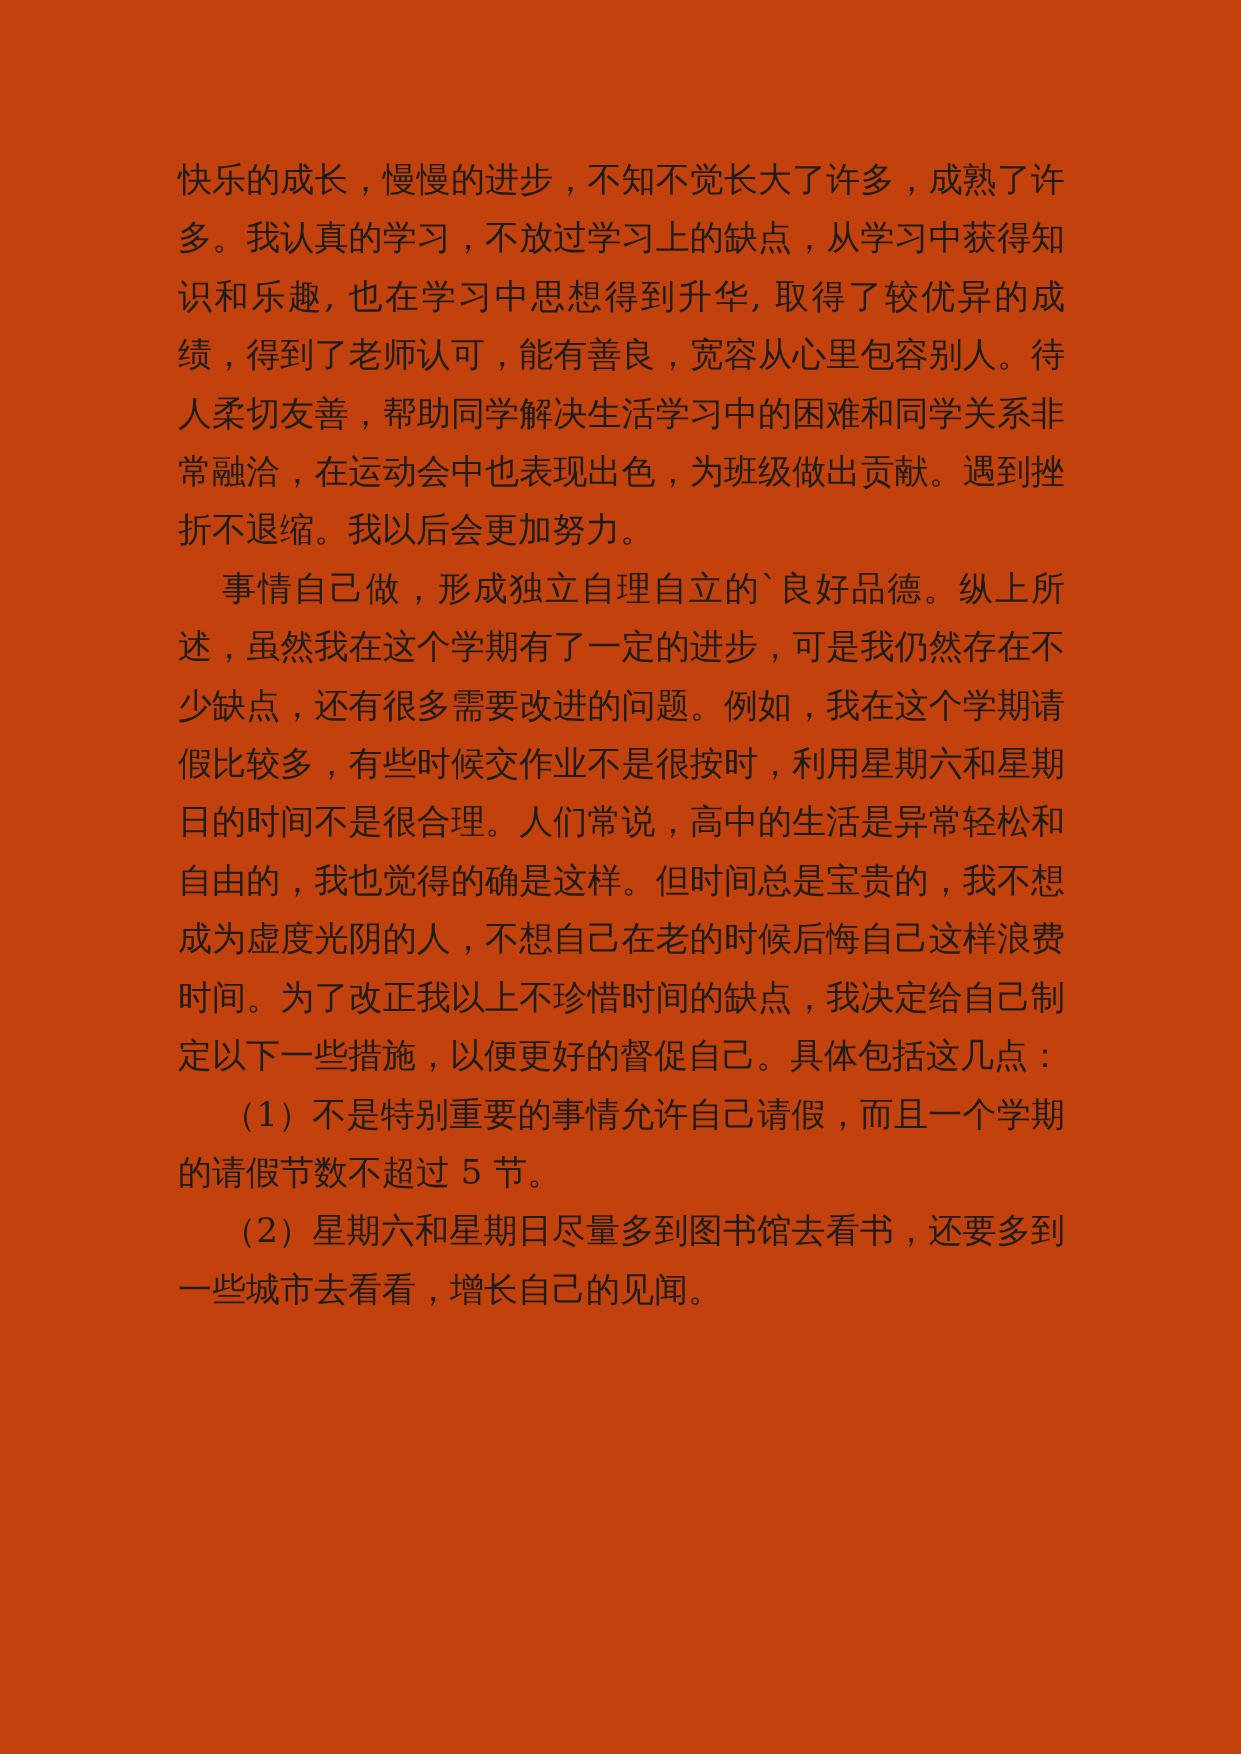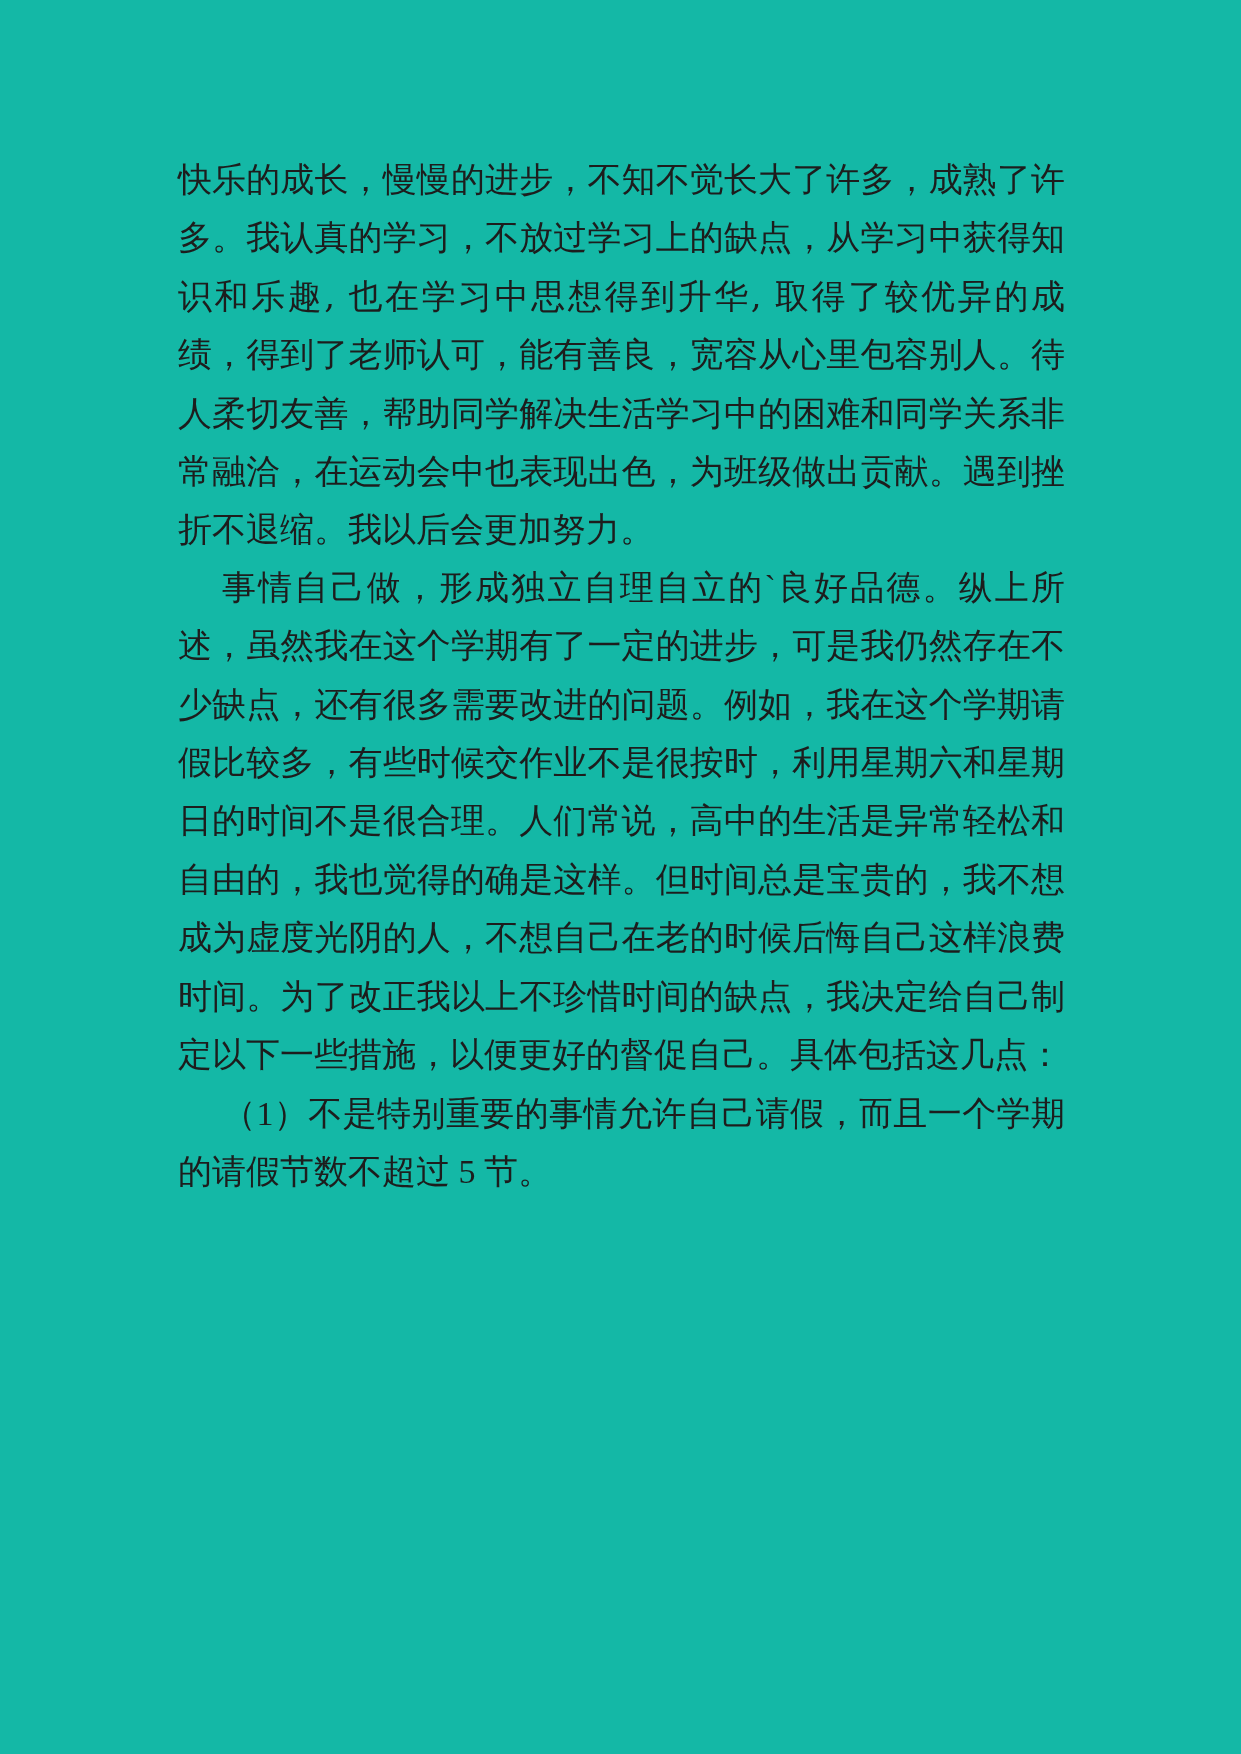--- a/index.html
+++ b/index.html
@@ -4,21 +4,21 @@
 <style>
   html, body {
     margin: 0;
     padding: 0;
     background: #ffffff;
   }
   .page {
     position: relative;
     width: 1241px;
     height: 1754px;
-    background: #14b8a6;
+    background: #c2410c;
     overflow: hidden;
   }
   .doc-content {
     position: absolute;
     left: 178px;
     top: 150px;
     width: 887px;
     font-family: "DejaVu Serif", "Liberation Serif", serif;
     font-size: 34px;
     line-height: 58.4px;
@@ -27,25 +27,25 @@
     text-justify: inter-character;
     word-break: break-all;
     overflow-wrap: break-word;
   }
   .doc-content p {
     margin: 0;
     padding: 0;
   }
   .doc-content p.indent {
     text-indent: 44px;
-    font-family: Liberation Serif, serif;
   }
 </style>
 </head>
 <body>
 
 <div class="page">
   <div class="doc-content">
     <p>快乐的成长，慢慢的进步，不知不觉长大了许多，成熟了许多。我认真的学习，不放过学习上的缺点，从学习中获得知识和乐趣, 也在学习中思想得到升华, 取得了较优异的成绩，得到了老师认可，能有善良，宽容从心里包容别人。待人柔切友善，帮助同学解决生活学习中的困难和同学关系非常融洽，在运动会中也表现出色，为班级做出贡献。遇到挫折不退缩。我以后会更加努力。</p>
     <p class="indent">事情自己做，形成独立自理自立的`良好品德。纵上所述，虽然我在这个学期有了一定的进步，可是我仍然存在不少缺点，还有很多需要改进的问题。例如，我在这个学期请假比较多，有些时候交作业不是很按时，利用星期六和星期日的时间不是很合理。人们常说，高中的生活是异常轻松和自由的，我也觉得的确是这样。但时间总是宝贵的，我不想成为虚度光阴的人，不想自己在老的时候后悔自己这样浪费时间。为了改正我以上不珍惜时间的缺点，我决定给自己制定以下一些措施，以便更好的督促自己。具体包括这几点：</p>
     <p class="indent">（1）不是特别重要的事情允许自己请假，而且一个学期的请假节数不超过 5 节。</p>
+    <p class="indent">（2）星期六和星期日尽量多到图书馆去看书，还要多到一些城市去看看，增长自己的见闻。</p>
   </div>
 </div>
 
 </body></html>

